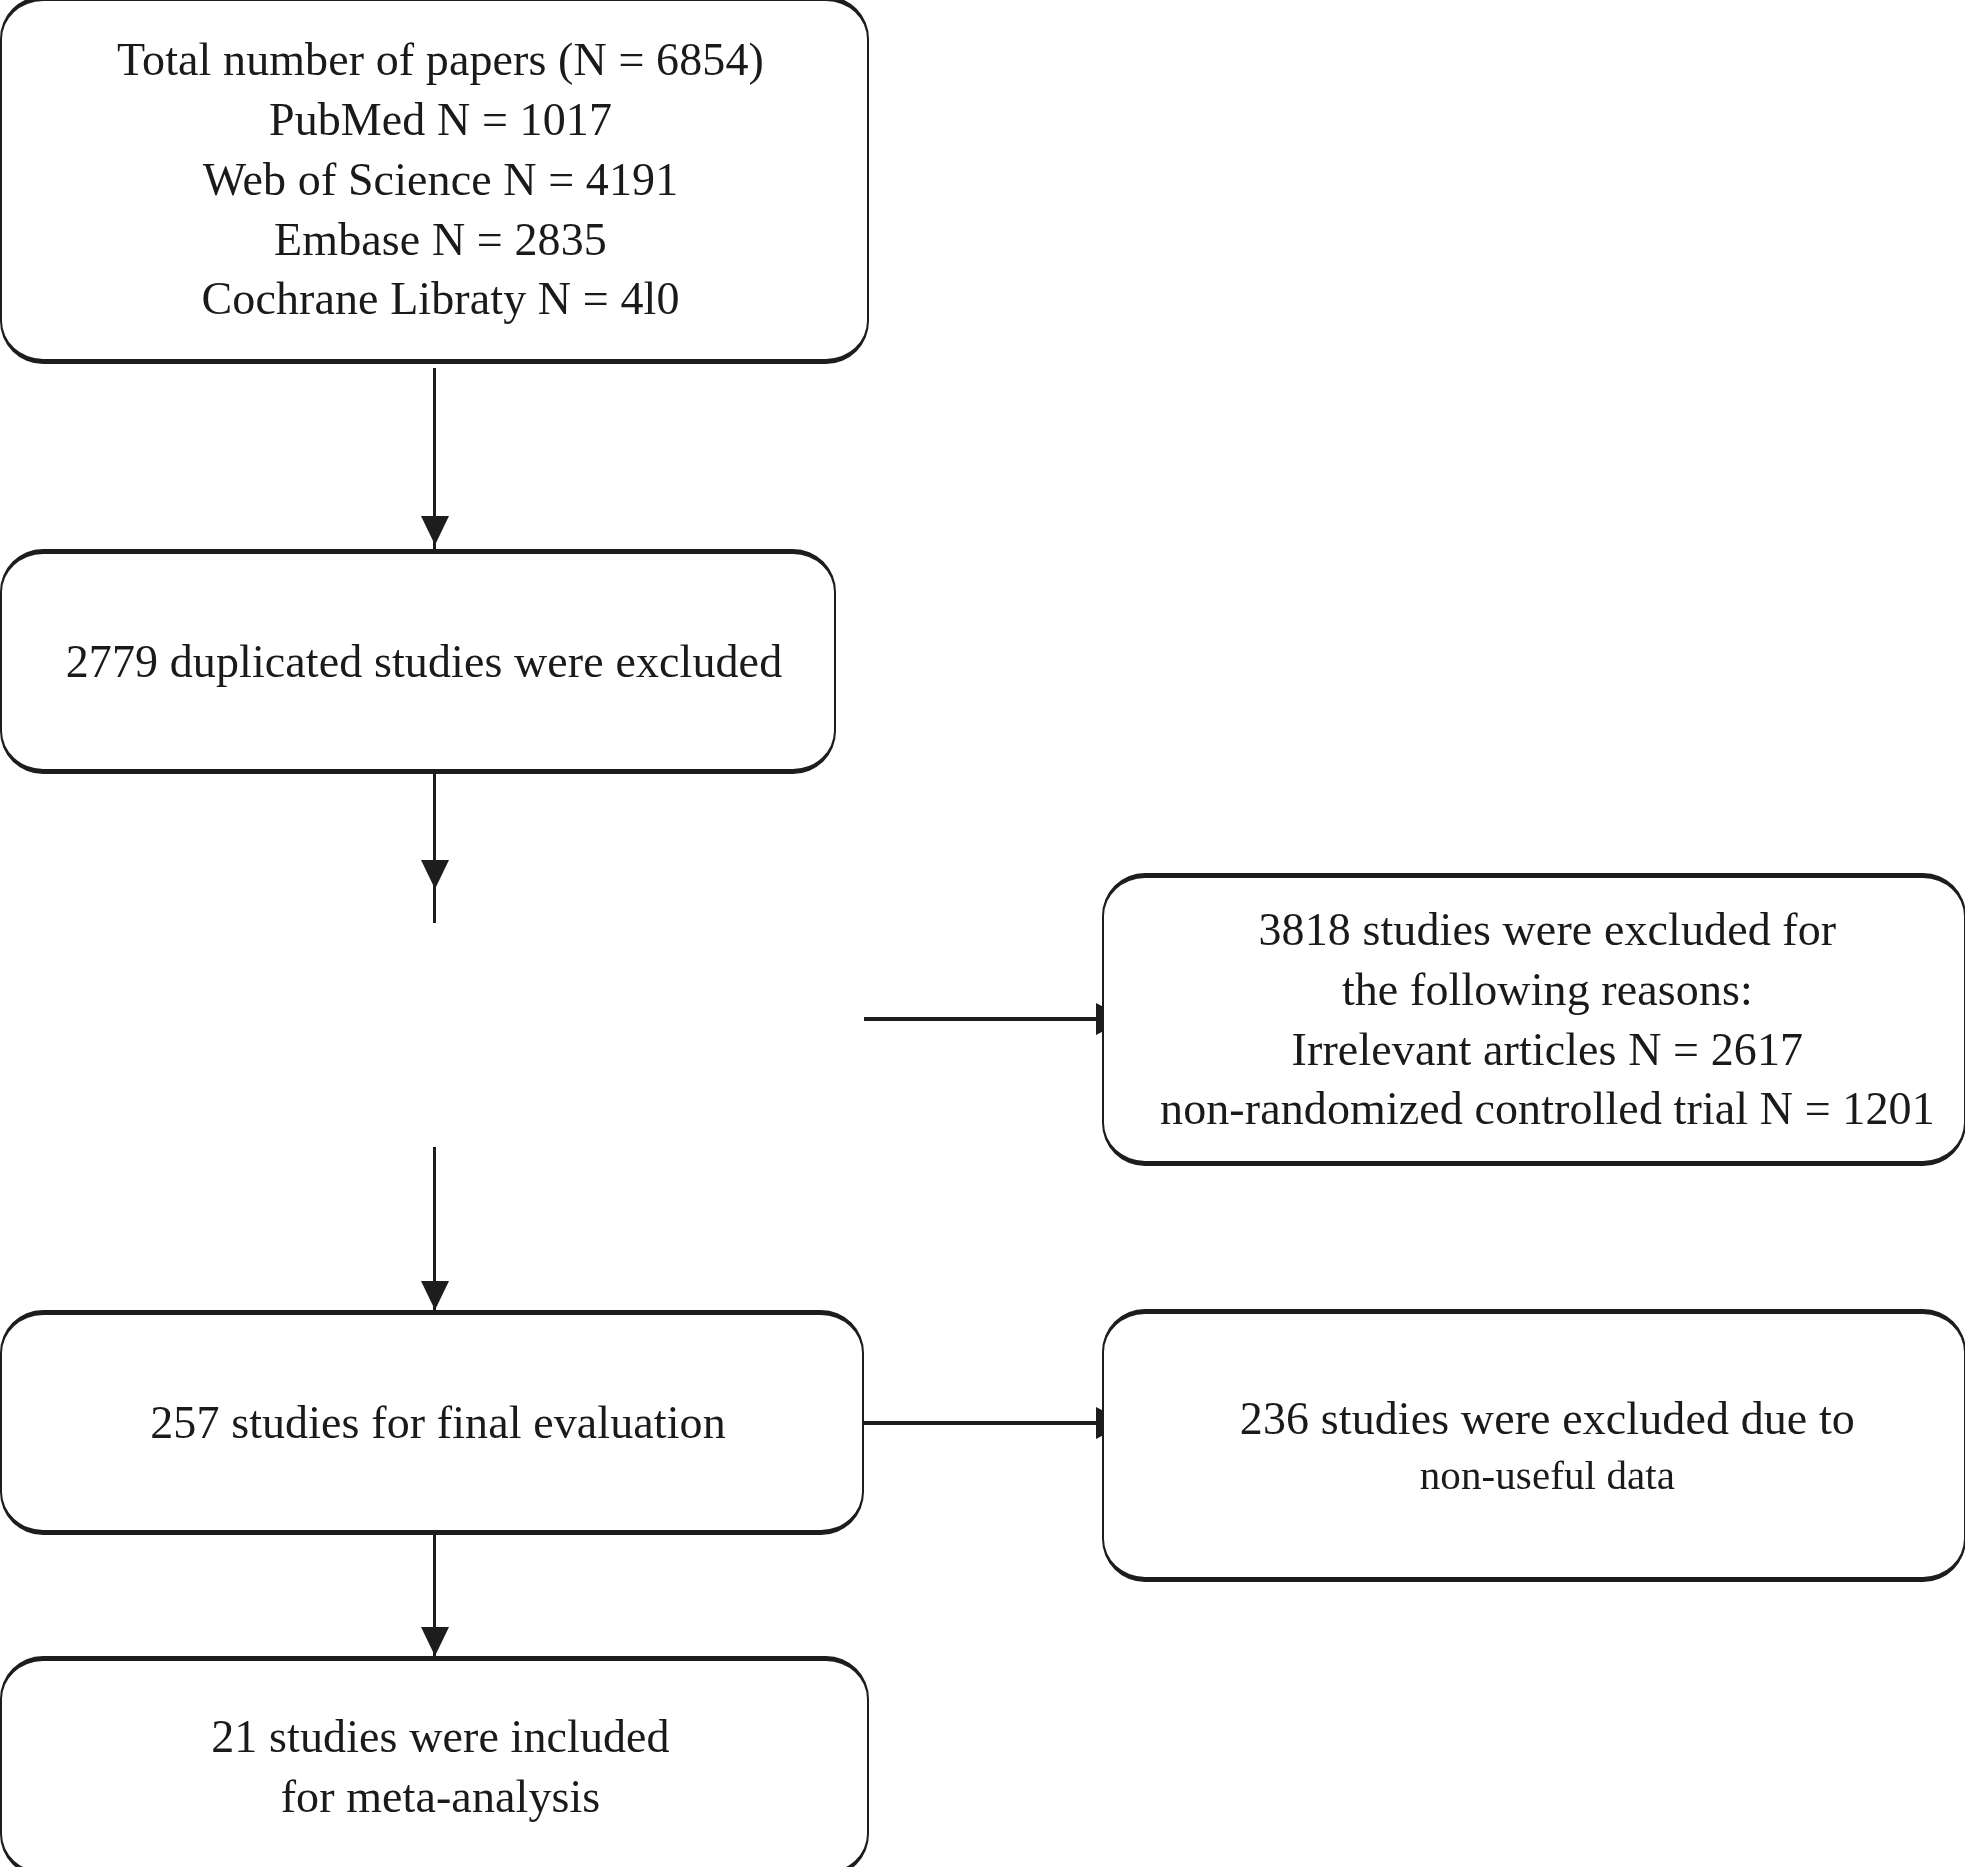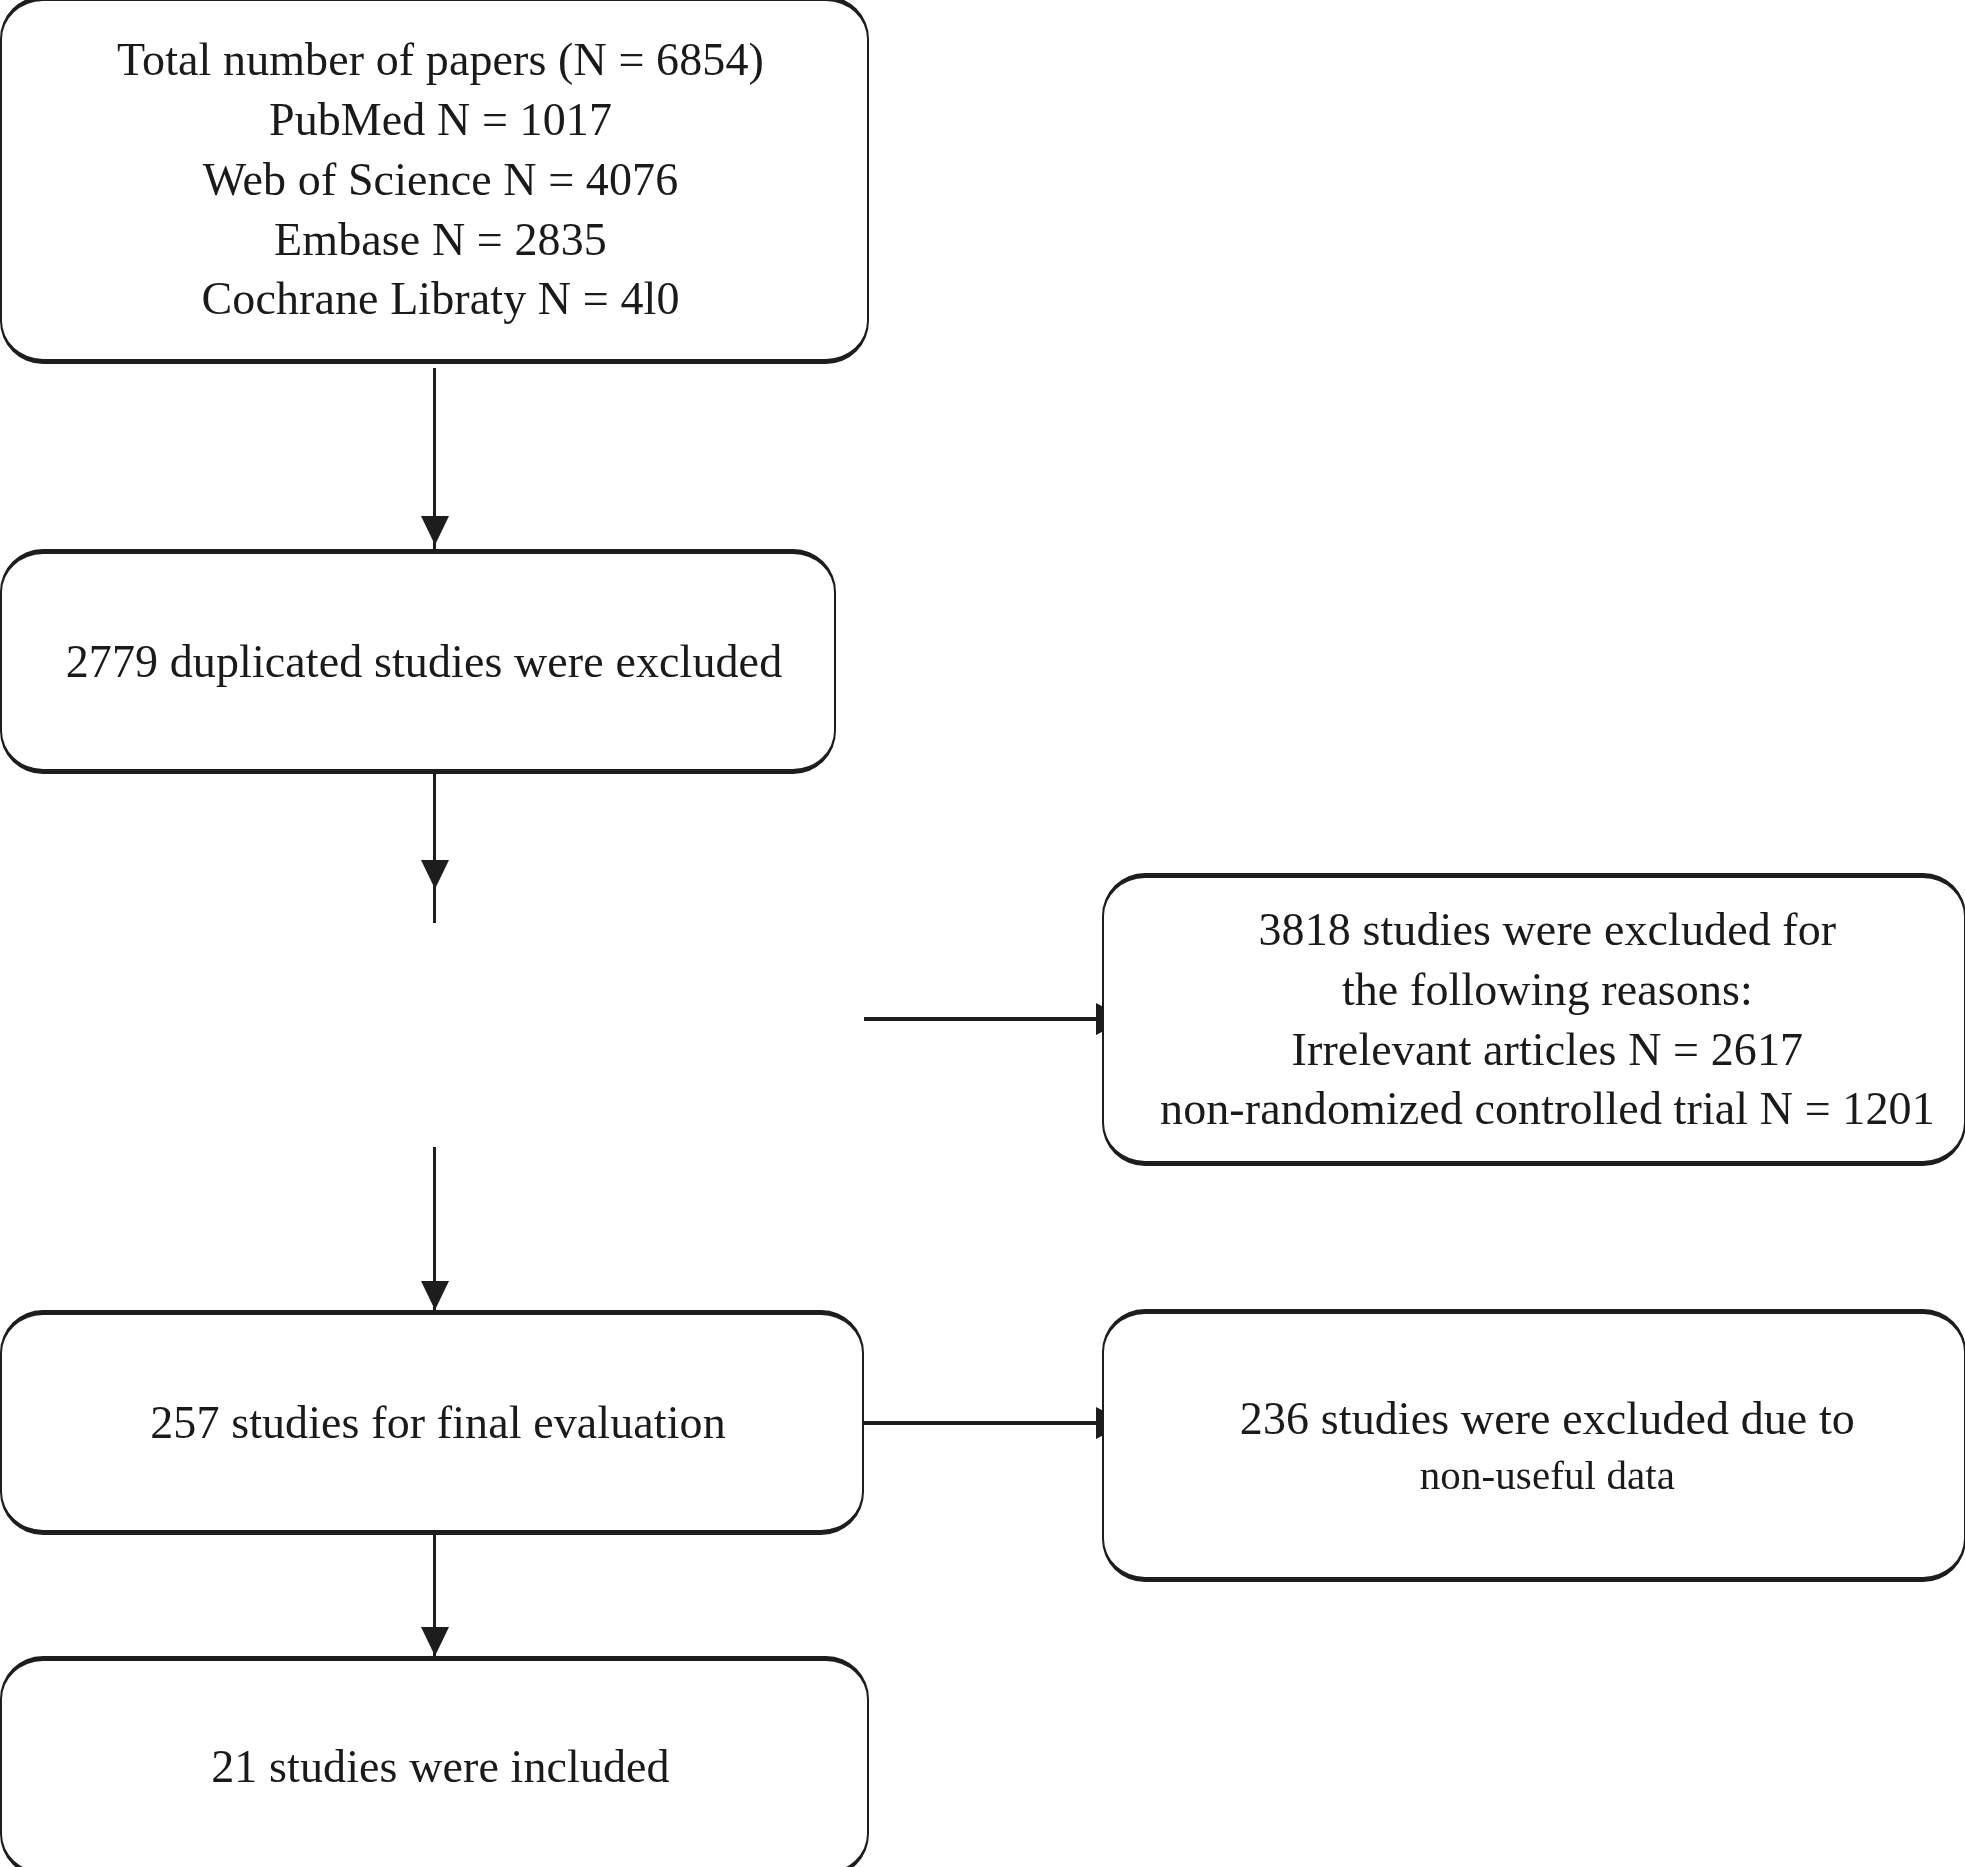--- a/index.html
+++ b/index.html
@@ -114,21 +114,21 @@
 </style>
 </head>
 <body>
 
 <div id="stage">
 
   <div class="flowbox col-left indent" id="box-sources">
     <div class="lines">
       <span class="line">Total number of papers (N = 6854)</span>
       <span class="line">PubMed N = 1017</span>
-      <span class="line">Web of Science N = 4076</span>
+      <span class="line">Web of Science N = 4191</span>
       <span class="line">Embase N = 2835</span>
       <span class="line">Cochrane Libraty N = 4l0</span>
     </div>
   </div>
 
   <div class="vline" id="vline-1"></div>
   <div class="arrowdown" id="arrow-1"></div>
 
   <div class="flowbox col-left indent" id="box-duplicates">
     <div class="lines">
@@ -170,17 +170,18 @@
       <span class="line small">non-useful data</span>
     </div>
   </div>
 
   <div class="vline" id="vline-4"></div>
   <div class="arrowdown" id="arrow-4"></div>
 
   <div class="flowbox col-left indent" id="box-included">
     <div class="lines">
       <span class="line">21 studies were included</span>
+      <span class="line">for meta-analysis</span>
     </div>
   </div>
 
 </div>
 
 
 </body></html>

